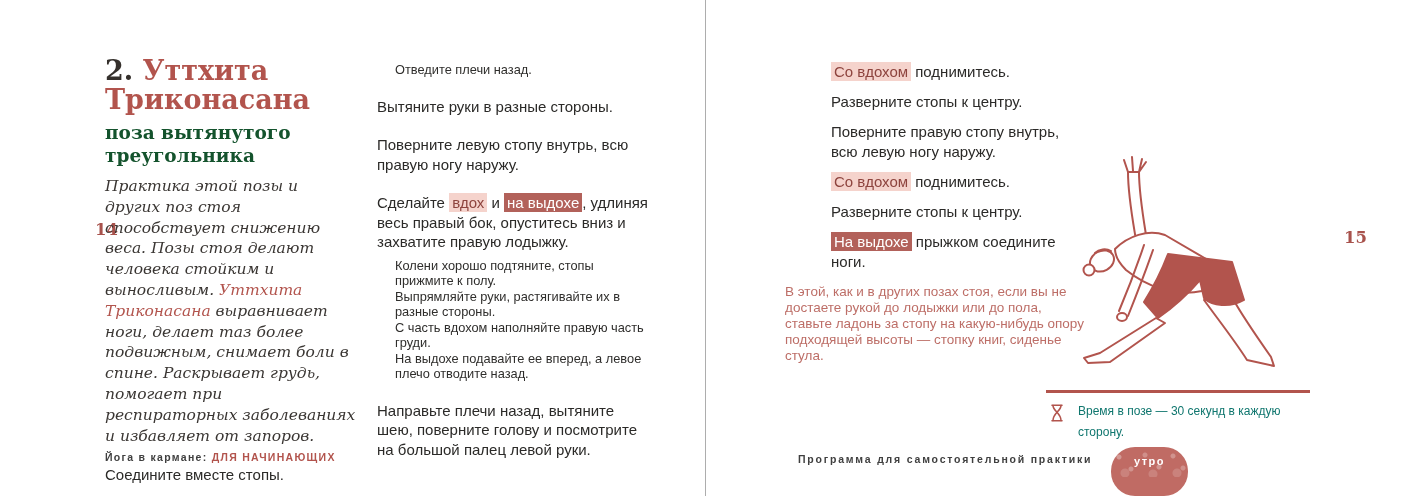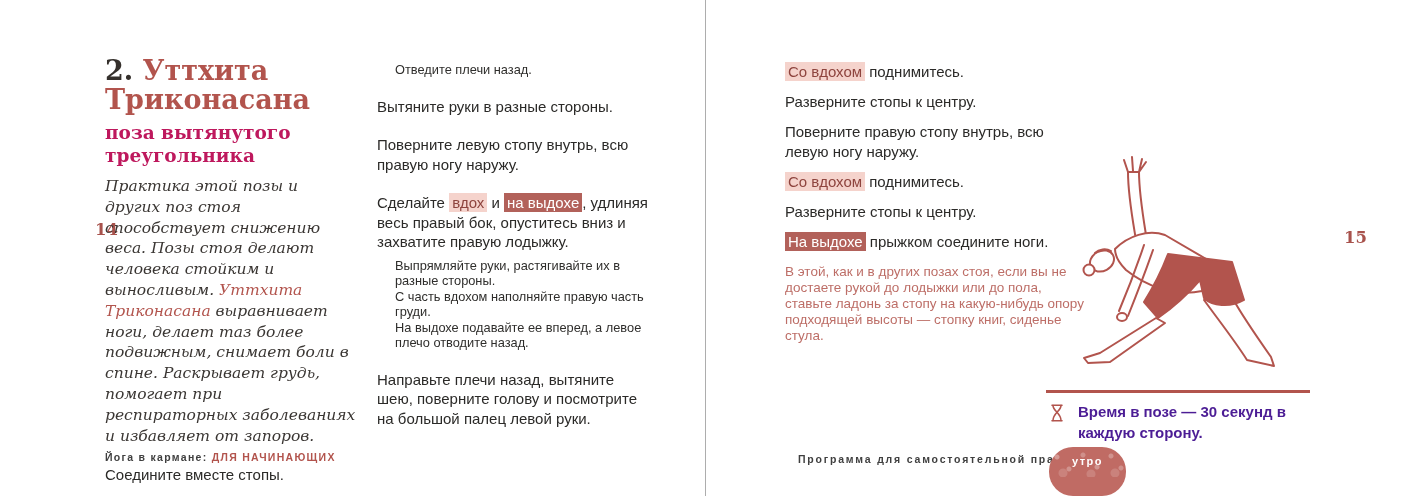--- a/index.html
+++ b/index.html
@@ -13,49 +13,49 @@
   .pagenum-right{left:1344px;top:230px;}
 
   .col{position:absolute;}
   .col1{left:105px;top:56px;width:252px;}
   .col2{left:377px;top:60px;width:276px;}
   .col3{left:785px;top:62px;width:302px;}
 
   .title{margin:0;font:700 27px/29px "DejaVu Serif",serif;letter-spacing:0;}
   .title-number{color:#35302c;}
   .title-name{color:var(--accent,#b2544d);}
-  .subtitle{margin-top:7px;font:700 18.5px/23px "DejaVu Serif",serif;color:#be185d;}
+  .subtitle{margin-top:7px;font:700 18.5px/23px "DejaVu Serif",serif;color:#14532d;}
   .intro{margin:9px 0 0 0;font:italic 400 15.5px/20.8px "DejaVu Serif",serif;color:#3a3633;}
   .seg-accent{color:var(--accent,#b2544d);}
 
   .step{font-size:15px;line-height:19.5px;margin-top:19px;color:#2b2a28;}
-  .col3 .step{margin-top:10px;line-height:20px;}
+  .col3 .step{margin-top:10px;line-height:20px;margin-left:46px;}
   .col3 .step:first-child{margin-top:0;}
   .seg-hp{background:var(--highlight-pink-bg,#f5d3cc);color:var(--highlight-pink-text,#8e443e);padding:1px 3px;}
   .seg-hd{background:var(--highlight-dark-bg,#b2615a);color:#ffffff;padding:1px 3px;}
 
   .tip{padding-left:18px;font-size:12.8px;line-height:15.5px;color:#2f2e2c;}
   .tip-first{margin-top:2px;}
   .tip2{margin-top:6px;}
 
   .note{margin-top:12px;font-size:13.5px;line-height:16px;color:var(--note-text,#bd6e67);}
 
   .footer{position:absolute;font-size:10.5px;font-weight:700;color:var(--footer-text,#3f3f3f);}
   .footer-left{left:105px;top:451px;width:530px;text-align:left;letter-spacing:1.3px;}
   .footer-accent{color:var(--accent,#b2544d);}
   .footer-right{left:798px;top:453px;letter-spacing:1.8px;}
 
   .pose-art{position:absolute;left:1062px;top:150px;width:250px;height:222px;}
 
   .rule{position:absolute;left:1046px;top:390px;width:264px;height:3px;background:var(--accent,#b2544d);}
   .time{position:absolute;left:1048px;top:401px;width:270px;}
   .hourglass{position:absolute;left:2px;top:3px;width:14px;height:18px;}
-  .time-text{margin-left:30px;width:235px;font-size:15px;line-height:21px;font-weight:700;color:#4c1d95;}
+  .time-text{margin-left:30px;width:235px;font-size:12px;line-height:21px;font-weight:400;color:#0f766e;}
 
-  .badge{position:absolute;left:1049px;top:447px;width:77px;height:49px;background:var(--badge-bg,#c06b64);overflow:hidden;border-radius:24px;}
+  .badge{position:absolute;left:1111px;top:447px;width:77px;height:49px;background:var(--badge-bg,#c06b64);overflow:hidden;border-radius:24px;}
   .badge-ornament{
     position:absolute;left:0;top:0;width:100%;height:30px;opacity:.9;
     background:
       radial-gradient(circle 3px at 8px 10px, rgba(255,255,255,.35) 0 2px, transparent 3px),
       radial-gradient(circle 3px at 20px 22px, rgba(255,255,255,.30) 0 2px, transparent 3px),
       radial-gradient(circle 3px at 34px 8px,  rgba(255,255,255,.28) 0 2px, transparent 3px),
       radial-gradient(circle 3px at 48px 20px, rgba(255,255,255,.33) 0 2px, transparent 3px),
       radial-gradient(circle 3px at 62px 9px,  rgba(255,255,255,.30) 0 2px, transparent 3px),
       radial-gradient(circle 3px at 72px 21px, rgba(255,255,255,.28) 0 2px, transparent 3px),
       radial-gradient(circle 5px at 14px 26px, rgba(255,255,255,.18) 0 4px, transparent 5px),
@@ -82,20 +82,21 @@
     </div>
 
     <div class="col col2">
       <div class="tip tip-first">
         <div>Отведите плечи назад.</div>
       </div>
       <div class="step">Вытяните руки в разные стороны.</div>
       <div class="step">Поверните левую стопу внутрь, всю правую ногу наружу.</div>
       <div class="step"><span>Сделайте </span><span class="seg-hp">вдох</span><span> и </span><span class="seg-hd">на выдохе</span><span>, удлиняя весь правый бок, опуститесь вниз и захватите правую лодыжку.</span></div>
       <div class="tip tip2">
+        <div>Колени хорошо подтяните, стопы прижмите к полу.</div>
         <div>Выпрямляйте руки, растягивайте их в разные стороны.</div>
         <div>С часть вдохом наполняйте правую часть груди.</div>
         <div>На выдохе подавайте ее вперед, а левое плечо отводите назад.</div>
       </div>
       <div class="step">Направьте плечи назад, вытяните шею, поверните голову и посмотрите на большой палец левой руки.</div>
     </div>
 
     <div class="footer footer-left"><span>Йога в кармане: </span><span class="footer-accent">ДЛЯ НАЧИНАЮЩИХ</span></div>
   </div>
 

